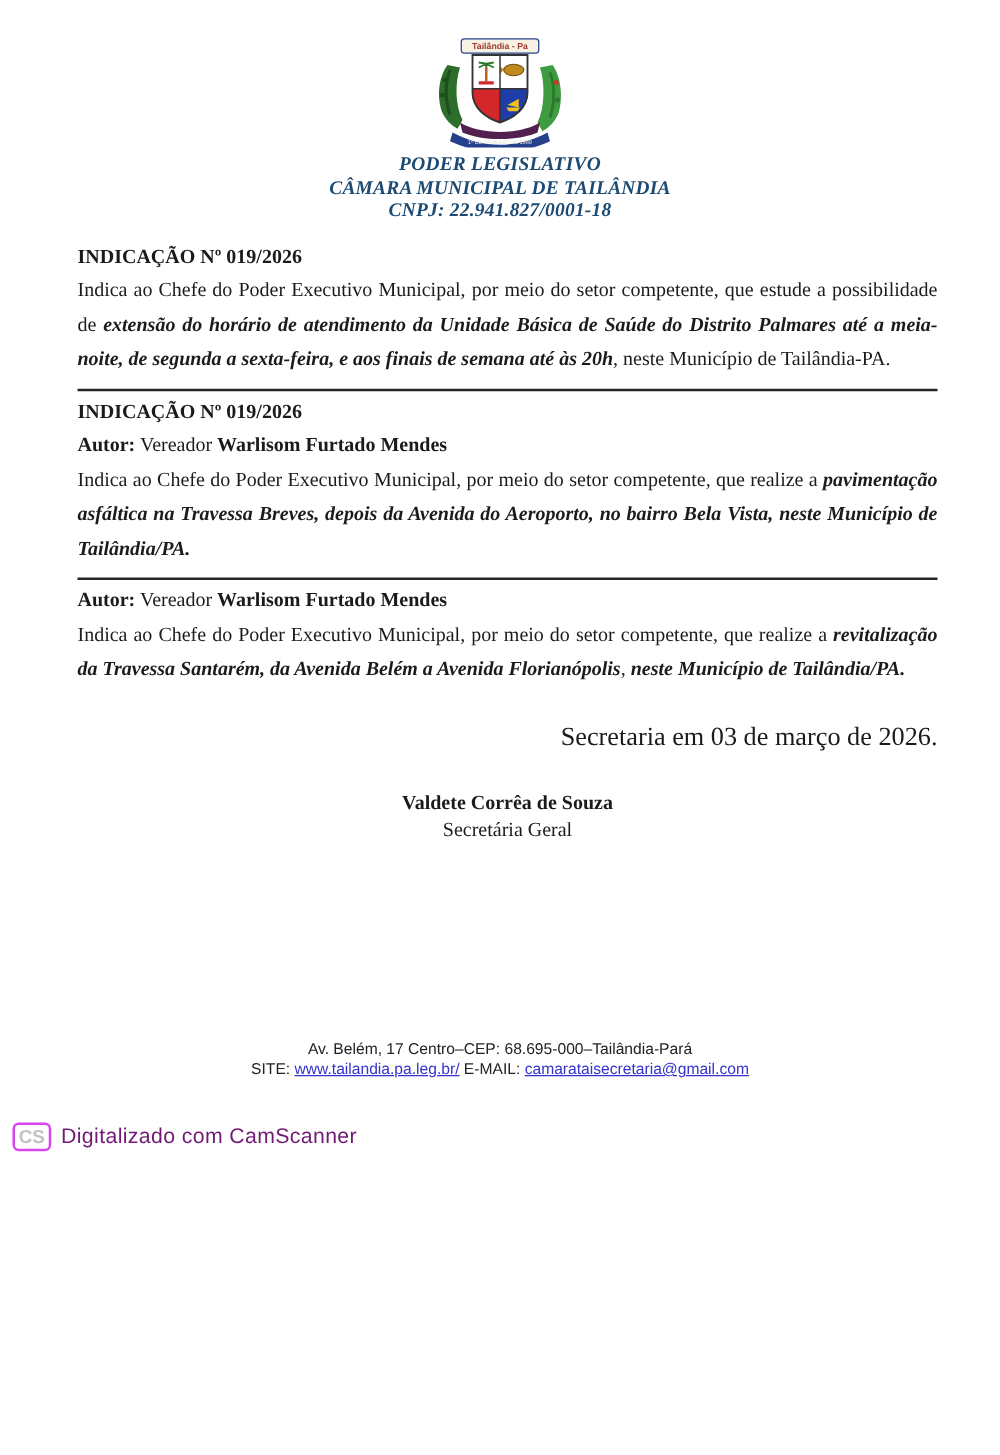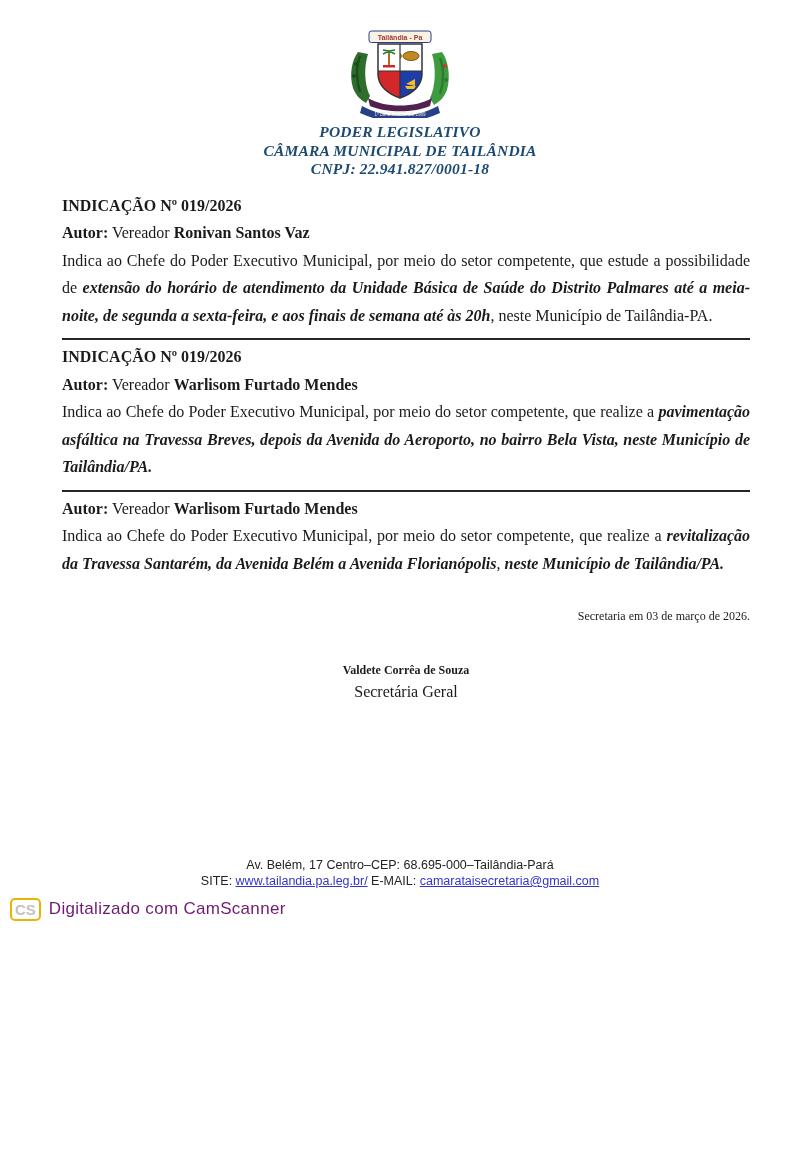--- a/index.html
+++ b/index.html
@@ -40,48 +40,48 @@
   }
   .sec-body.justify-last{text-align-last:justify;}
   .sec-body b{font-weight:bold;font-style:italic;}
   hr.sep{
     border:0;border-top:2px solid #262626;
     margin:9px 0 3px 0;
   }
   .date-line{
     margin:28px 0 0 0;
     text-align:right;
-    font-size:12px;line-height:22px;
+    font-size:21px;line-height:22px;
   }
   .signature{margin-top:32px;text-align:center;}
-  .sig-name{font-weight:bold;font-size:12px;line-height:22px;}
+  .sig-name{font-weight:bold;font-size:16px;line-height:22px;}
   .sig-role{font-size:16px;line-height:22px;font-family:Liberation Serif, serif;}
   
   .doc-footer{
-    position:absolute;left:0;right:0;bottom:38px;
+    position:absolute;left:0;right:0;bottom:64px;
     text-align:center;
     font-family:"Liberation Sans","DejaVu Sans",sans-serif;
     font-size:12.5px;line-height:16px;color:#222;
   }
   .doc-footer a{color:#3533cc;}
   .artifact{
     position:absolute;left:545px;top:1124px;width:200px;height:6px;
     background:#f3ecc9;opacity:.65;border-radius:3px;
   }
   
   .scan-bar{
     position:absolute;left:0;right:0;bottom:0;height:36px;
     background:#ffffff;
     display:flex;align-items:center;
     padding-left:10px;
     font-family:"Liberation Sans","DejaVu Sans",sans-serif;
   }
   .cs-logo{
     display:inline-block;
-    border:2px solid #eab308;border-radius:5px;
+    border:2px solid #d946ef;border-radius:5px;
     color:#c2c2c2;font-weight:bold;font-size:15px;
     padding:0 3px;margin-right:8px;line-height:19px;
   }
   .scan-label{color:#701a75;font-size:17px;letter-spacing:.3px;}
 </style>
 </head>
 <body>
 
 <div class="page">
 
@@ -147,21 +147,20 @@
       <div>PODER LEGISLATIVO</div>
       <div>CÂMARA MUNICIPAL DE TAILÂNDIA</div>
       <div>CNPJ: 22.941.827/0001-18</div>
     </div>
   </header>
 
   <main class="content">
     <div id="sections">
   <section class="indication">
     <h2 class="sec-title">INDICAÇÃO Nº 019/2026</h2>
-    <p class="sec-author"><b class="author-label">Autor:</b><span class="author-middle"> Vereador </span><b class="author-name">Ronivan Santos Vaz</b></p>
     <p class="sec-body"><span>Indica ao Chefe do Poder Executivo Municipal, por meio do setor competente, que estude a possibilidade de </span><b>extensão do horário de atendimento da Unidade Básica de Saúde do Distrito Palmares até a meia-noite, de segunda a sexta-feira, e aos finais de semana até às 20h</b><span>, neste Município de Tailândia-PA.</span></p>
   </section>
 <hr class="sep">
   <section class="indication">
     <h2 class="sec-title">INDICAÇÃO Nº 019/2026</h2>
     <p class="sec-author"><b class="author-label">Autor:</b><span class="author-middle"> Vereador </span><b class="author-name">Warlisom Furtado Mendes</b></p>
     <p class="sec-body justify-last"><span>Indica ao Chefe do Poder Executivo Municipal, por meio do setor competente, que realize a </span><b>pavimentação asfáltica na Travessa Breves, depois da Avenida do Aeroporto, no bairro Bela Vista, neste Município de Tailândia/PA.</b></p>
   </section>
 <hr class="sep">
   <section class="indication">

